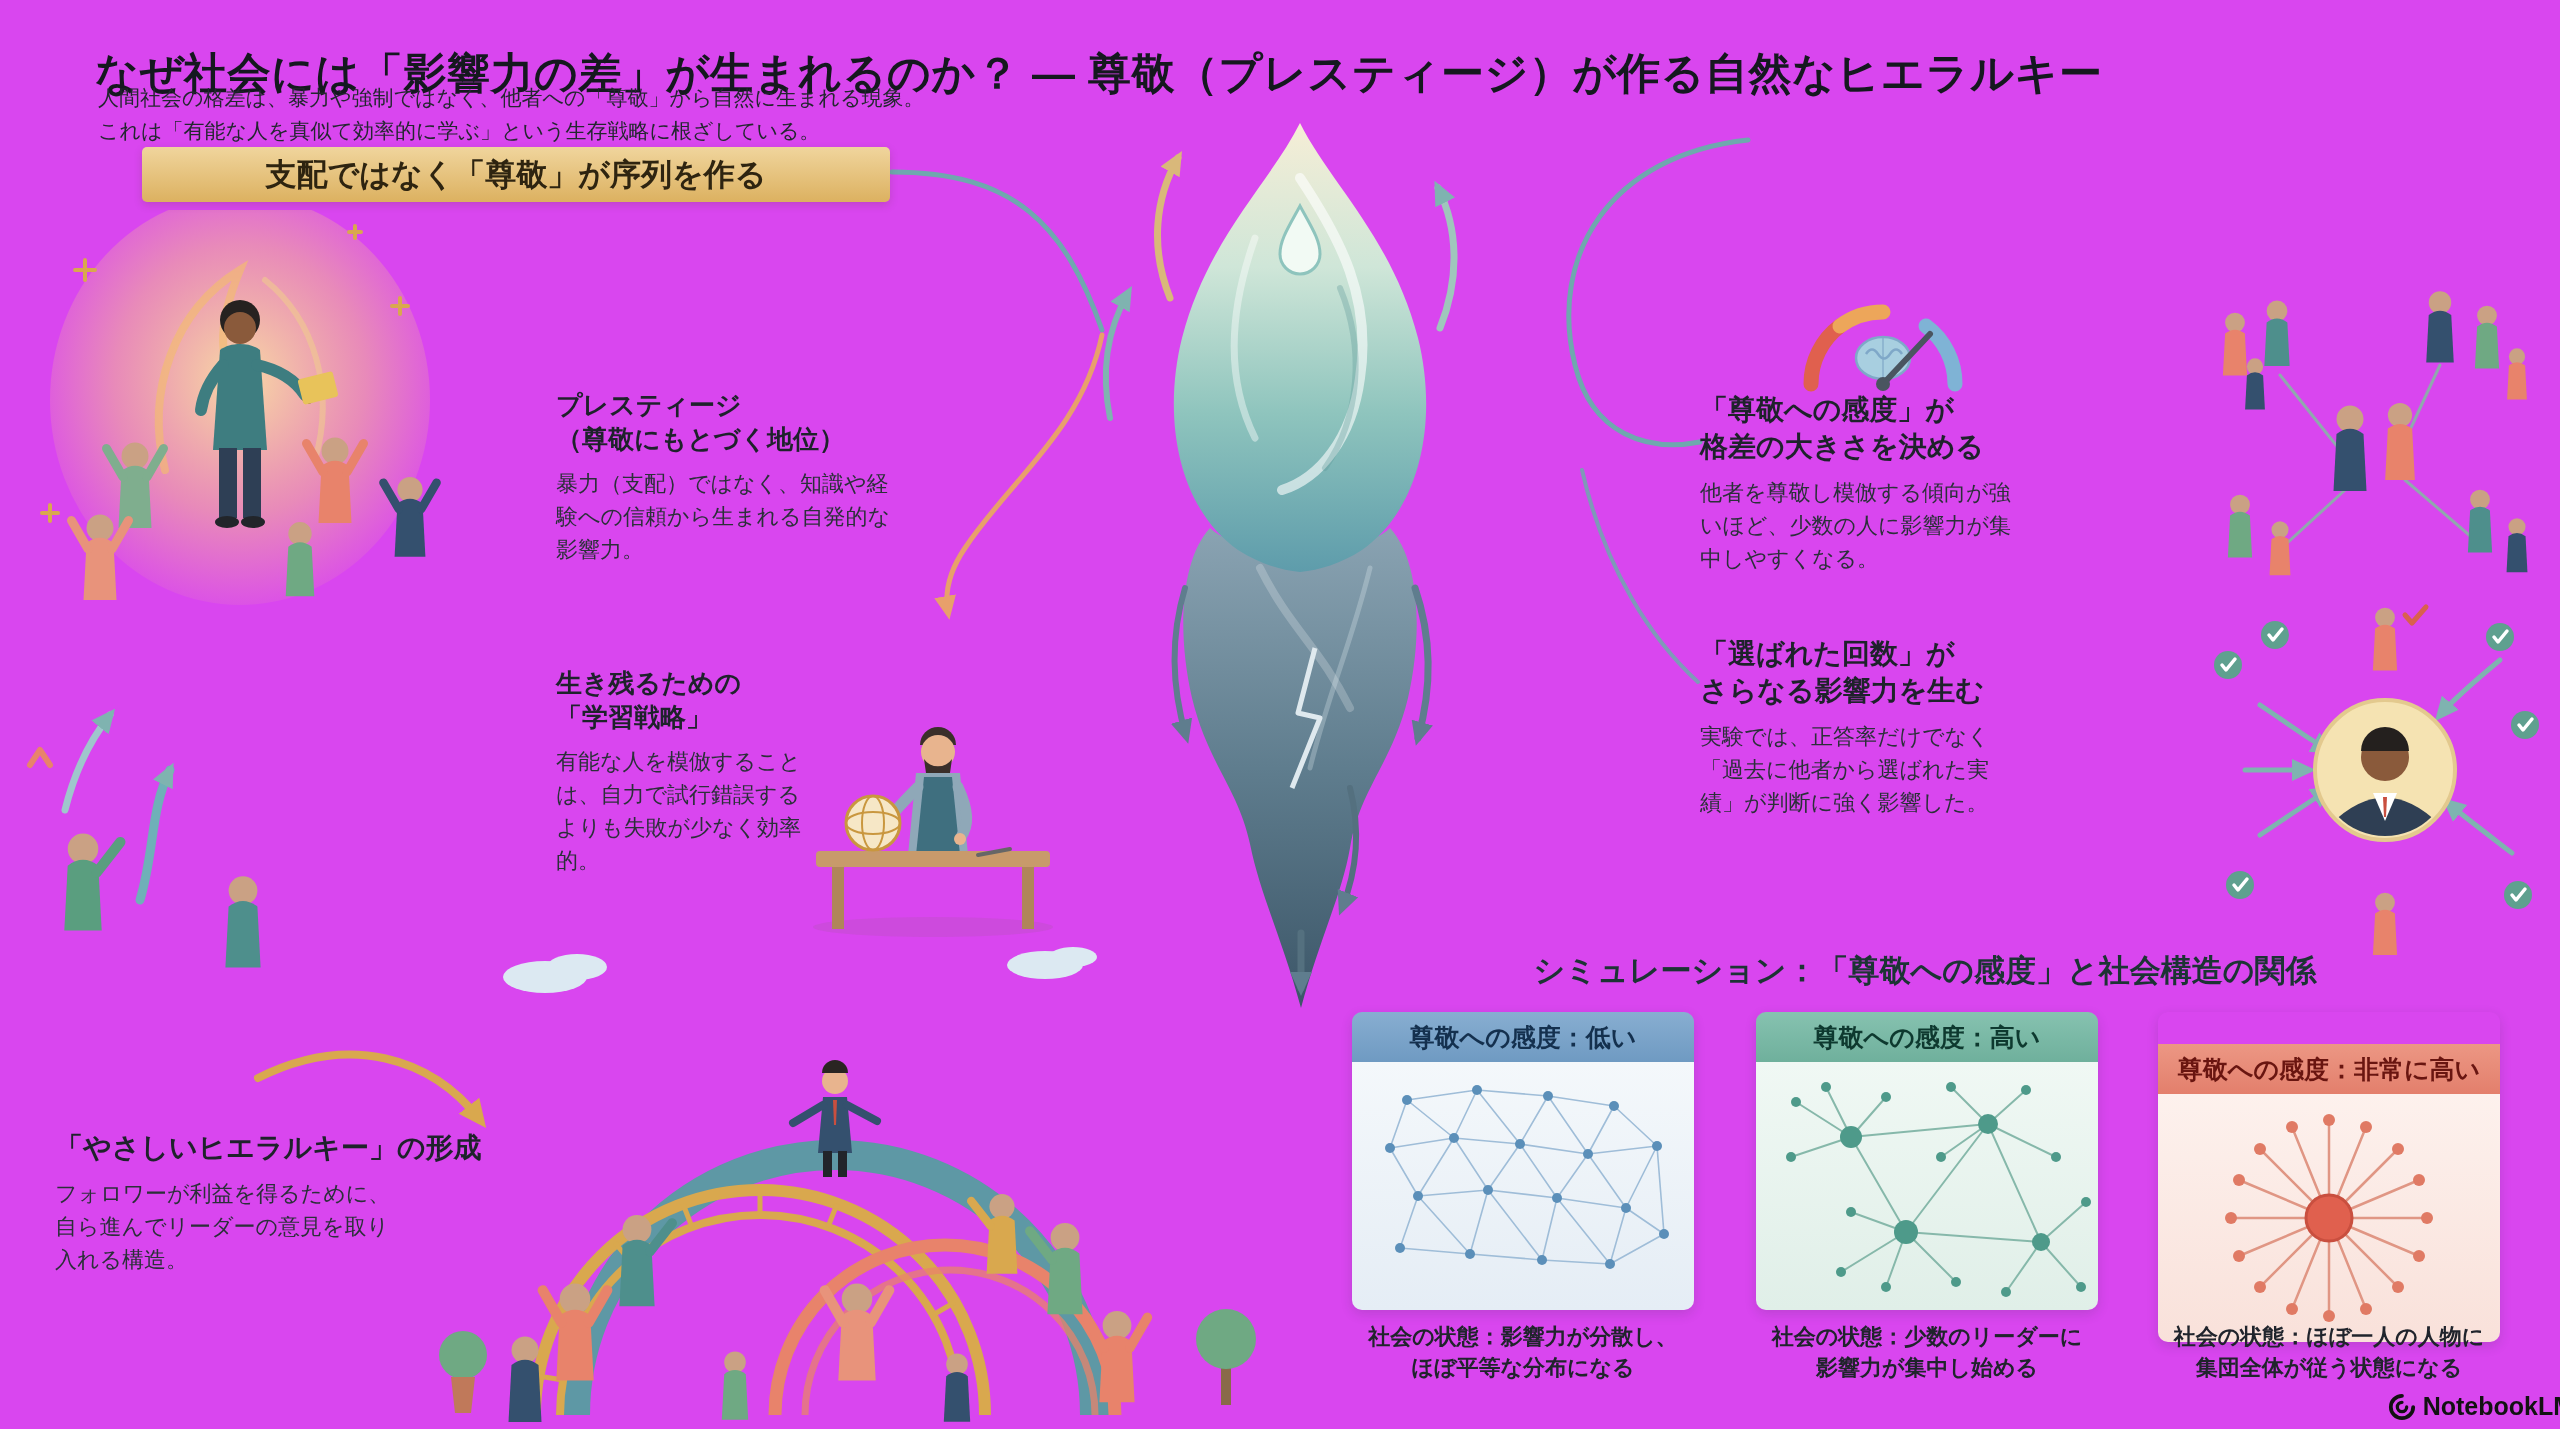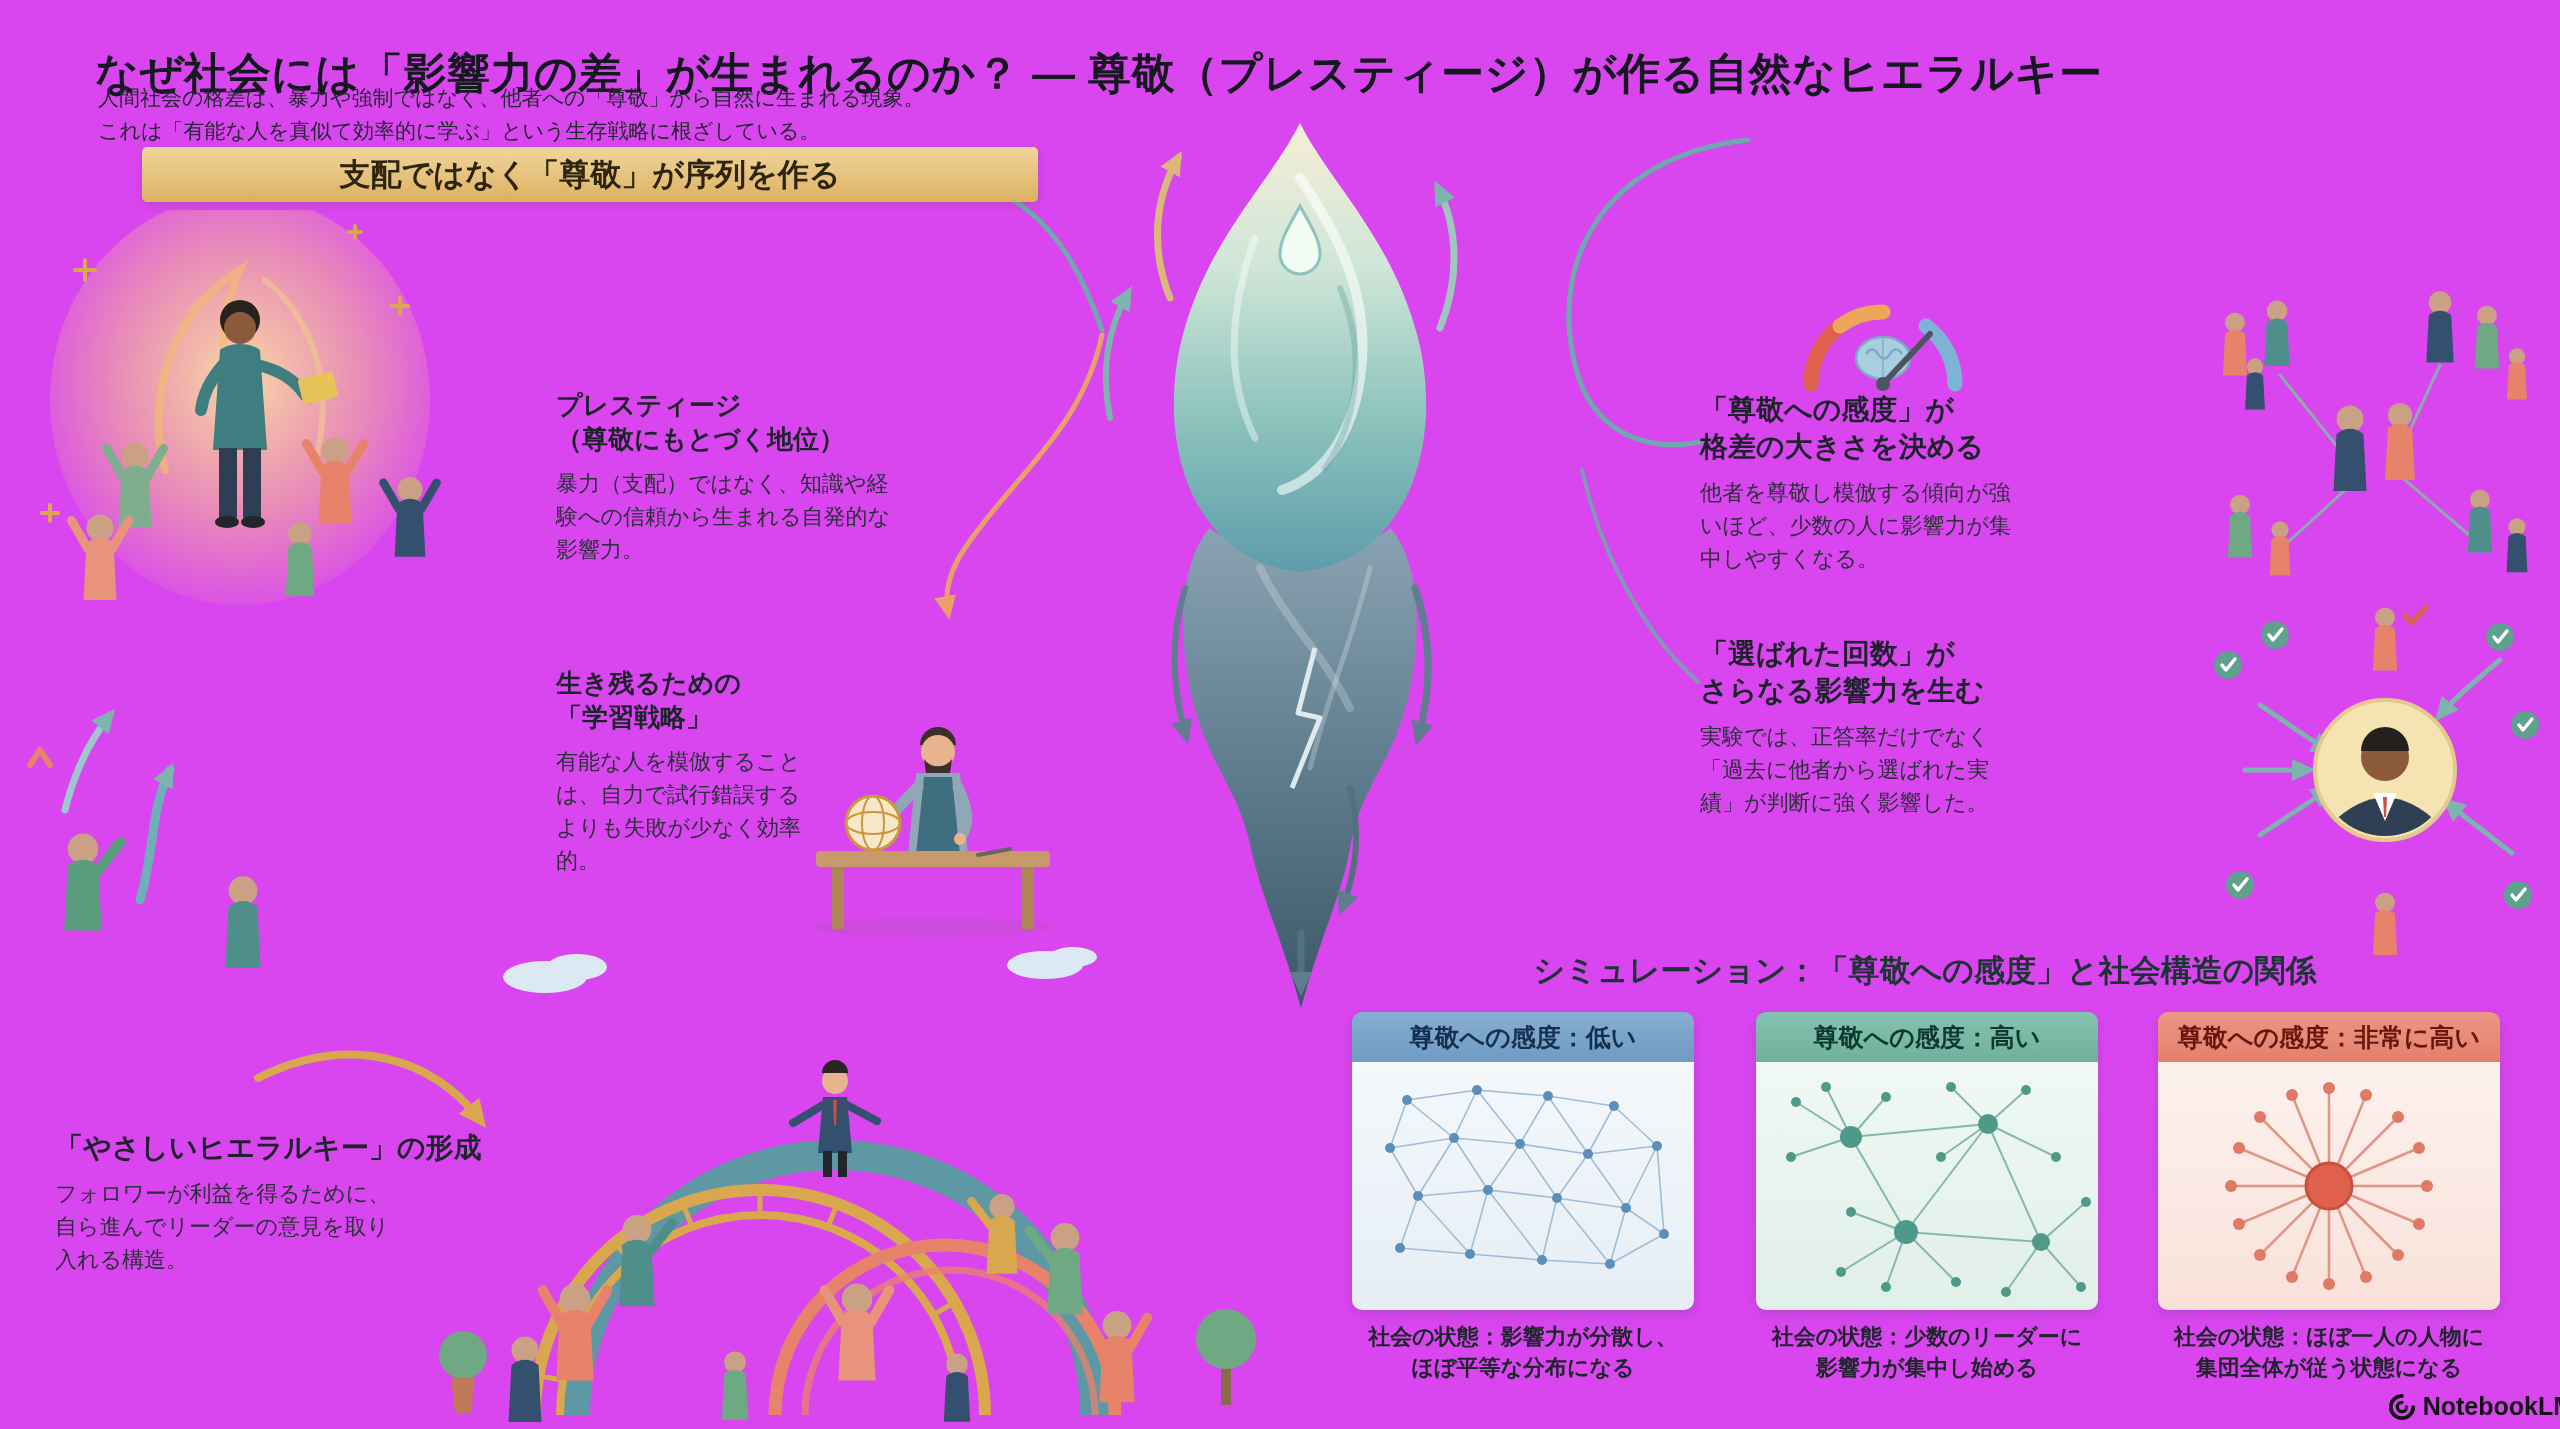--- a/index.html
+++ b/index.html
@@ -8,21 +8,21 @@
     background:#d946ef; color:#1f2430;
     font-family:"Liberation Sans","DejaVu Sans",sans-serif;
     padding-left:32px;
   }
   .abs { position:absolute; }
   
   .page-title { left:95px; top:16px; font-size:43px; font-weight:800; letter-spacing:.5px; color:#15181f; z-index:6; }
   .intro { left:98px; top:82px; font-size:21px; line-height:1.55; font-weight:500; color:#23272f; z-index:6; }
   .badge { display:flex; align-items:center; justify-content:center; font-weight:800; border-radius:5px;
            box-shadow:0 3px 8px rgba(70,60,30,.18); z-index:7; }
-  .badge-left  { left:142px; top:147px; width:896px; height:55px; font-size:31px;
+  .badge-left  { left:142px; top:147px; width:748px; height:55px; font-size:31px;
                  background:linear-gradient(180deg,#f0d59d,#dcb160); color:#2e2410; }
   .badge-right { left:1748px; top:99px; width:718px; height:51px; font-size:29px;
                  background:linear-gradient(90deg,#85c1ae,#7fa9cf); color:#10303a; }
   .tblock { z-index:6; }
   .tblock .t { font-weight:800; font-size:26px; line-height:1.32; color:#1e222b; margin:0; }
   .tblock .b { font-size:22px; line-height:1.5; margin:10px 0 0; color:#2b3039; font-weight:500; }
   #prestige-block { left:556px; top:388px; width:338px; }
   #learning-block { left:556px; top:666px; width:250px; }
   #hierarchy-block { left:55px; top:1130px; width:470px; }
   #hierarchy-block .t { font-size:28px; }
@@ -32,21 +32,21 @@
   #chosen-block { left:1700px; top:636px; width:330px; }
   .sim-title { left:1350px; top:950px; width:1150px; text-align:center; font-size:31px; font-weight:800; color:#1c3434; z-index:6; }
   
   .card { top:1012px; width:342px; border-radius:10px; overflow:hidden; box-shadow:0 4px 12px rgba(40,50,60,.16); z-index:6; }
   .card-header { height:50px; display:flex; align-items:center; justify-content:center; font-size:25px; font-weight:800; }
   .card-body { height:248px; }
   #card1 { left:1352px; } #card1 .card-header { background:linear-gradient(180deg,#88aed1,#6f9ac2); color:#14304e; }
   #card1 .card-body { background:linear-gradient(180deg,#f4f8fb,#e5edf5); }
   #card2 { left:1756px; } #card2 .card-header { background:linear-gradient(180deg,#86c2b0,#6fb09c); color:#0e392f; }
   #card2 .card-body { background:linear-gradient(180deg,#f0f8f4,#e0efe8); }
-  #card3 { left:2158px; } #card3 .card-header { background:linear-gradient(180deg,#ec9784,#e37f6c); color:#691510; }
+  #card3 { left:2158px; } #card3 .card-header { background:linear-gradient(180deg,#ec9784,#e37f6c); color:#691510;margin-top:32px; }
   #card3 .card-body { background:linear-gradient(180deg,#fdf1ed,#f9e1da); }
   .card-caption { top:1322px; width:342px; text-align:center; font-size:22px; font-weight:700; line-height:1.4; color:#20242c; z-index:6; }
   #cap1 { left:1352px; } #cap2 { left:1756px; } #cap3 { left:2158px; }
   
   .footer { right:18px; bottom:8px; display:flex; align-items:center; gap:7px; z-index:8; }
   .footer .brand { font-size:25px; font-weight:700; color:#121212; }
   
   .art { z-index:1; } .connectors { left:0; top:0; z-index:2; pointer-events:none; }
 </style>
 </head>

